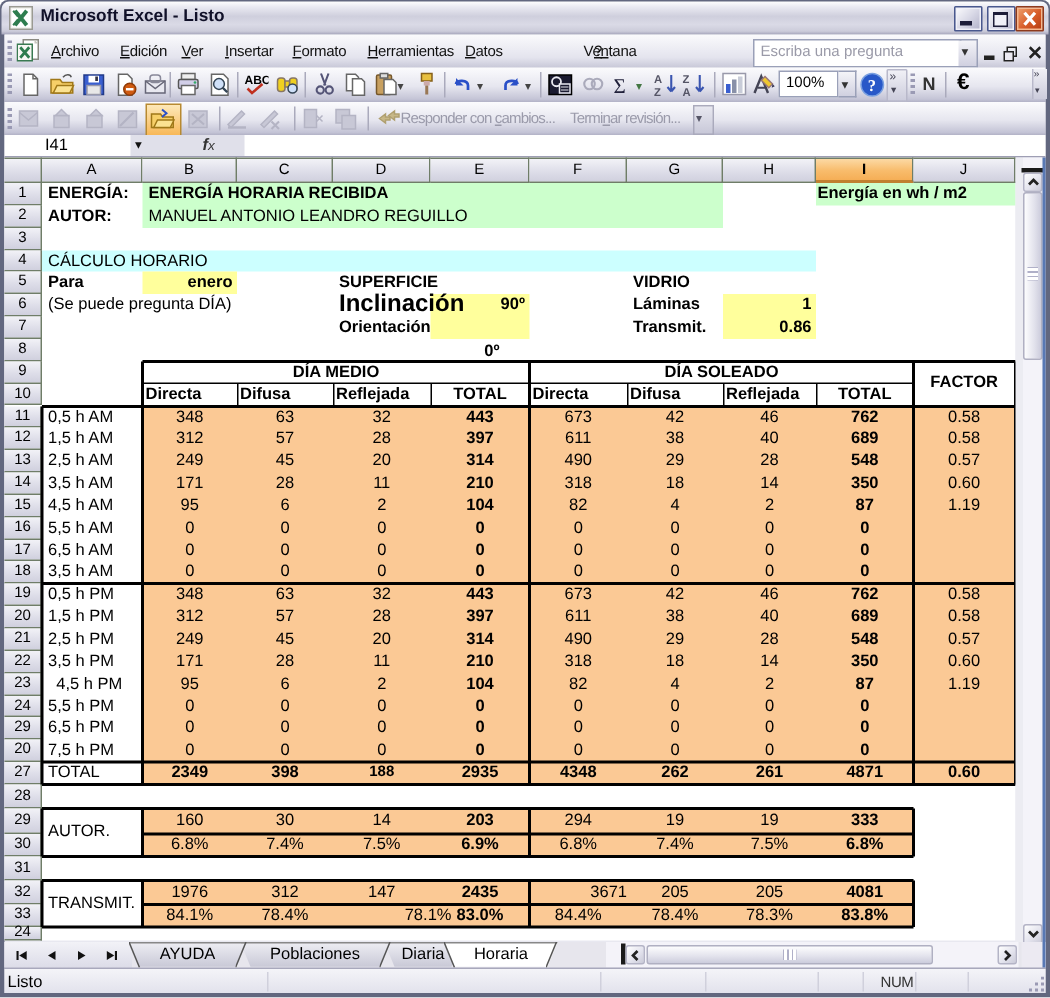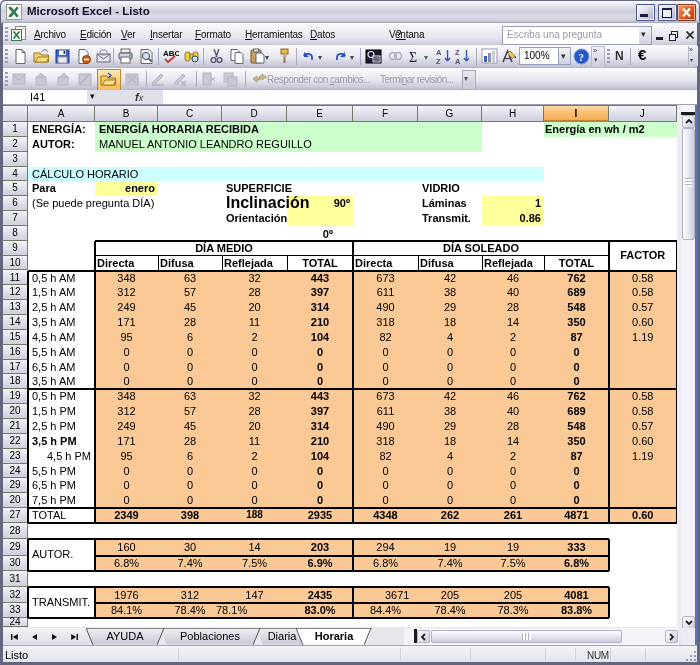--- a/index.html
+++ b/index.html
@@ -437,31 +437,31 @@
 <div class="c" style="left:28px;top:419px;width:67px;height:14.85px;line-height:14.85px;text-align:left;font-size:11px;color:#000;padding-left:4px;box-sizing:border-box;">2,5 h PM</div>
 <div class="c" style="left:95px;top:419px;width:63px;height:14.85px;line-height:14.85px;text-align:center;font-size:11px;color:#000;">249</div>
 <div class="c" style="left:158px;top:419px;width:64px;height:14.85px;line-height:14.85px;text-align:center;font-size:11px;color:#000;">45</div>
 <div class="c" style="left:222px;top:419px;width:65px;height:14.85px;line-height:14.85px;text-align:center;font-size:11px;color:#000;">20</div>
 <div class="c" style="left:287px;top:419px;width:66px;height:14.85px;line-height:14.85px;text-align:center;font-size:11px;color:#000;font-weight:bold;">314</div>
 <div class="c" style="left:353px;top:419px;width:65px;height:14.85px;line-height:14.85px;text-align:center;font-size:11px;color:#000;">490</div>
 <div class="c" style="left:418px;top:419px;width:64px;height:14.85px;line-height:14.85px;text-align:center;font-size:11px;color:#000;">29</div>
 <div class="c" style="left:482px;top:419px;width:62px;height:14.85px;line-height:14.85px;text-align:center;font-size:11px;color:#000;">28</div>
 <div class="c" style="left:544px;top:419px;width:65px;height:14.85px;line-height:14.85px;text-align:center;font-size:11px;color:#000;font-weight:bold;">548</div>
 <div class="c" style="left:609px;top:419px;width:67.5px;height:14.85px;line-height:14.85px;text-align:center;font-size:11px;color:#000;">0.57</div>
-<div class="c" style="left:28px;top:433.85px;width:67px;height:14.85px;line-height:14.85px;text-align:left;font-size:11px;color:#000;padding-left:4px;box-sizing:border-box;font-weight:bold;">3,5 h PM</div>
+<div class="c" style="left:28px;top:433.85px;width:67px;height:14.85px;line-height:14.85px;text-align:left;font-size:11px;color:#000;padding-left:4px;box-sizing:border-box;">3,5 h PM</div>
 <div class="c" style="left:95px;top:433.85px;width:63px;height:14.85px;line-height:14.85px;text-align:center;font-size:11px;color:#000;">171</div>
 <div class="c" style="left:158px;top:433.85px;width:64px;height:14.85px;line-height:14.85px;text-align:center;font-size:11px;color:#000;">28</div>
 <div class="c" style="left:222px;top:433.85px;width:65px;height:14.85px;line-height:14.85px;text-align:center;font-size:11px;color:#000;">11</div>
 <div class="c" style="left:287px;top:433.85px;width:66px;height:14.85px;line-height:14.85px;text-align:center;font-size:11px;color:#000;font-weight:bold;">210</div>
 <div class="c" style="left:353px;top:433.85px;width:65px;height:14.85px;line-height:14.85px;text-align:center;font-size:11px;color:#000;">318</div>
 <div class="c" style="left:418px;top:433.85px;width:64px;height:14.85px;line-height:14.85px;text-align:center;font-size:11px;color:#000;">18</div>
 <div class="c" style="left:482px;top:433.85px;width:62px;height:14.85px;line-height:14.85px;text-align:center;font-size:11px;color:#000;">14</div>
 <div class="c" style="left:544px;top:433.85px;width:65px;height:14.85px;line-height:14.85px;text-align:center;font-size:11px;color:#000;font-weight:bold;">350</div>
 <div class="c" style="left:609px;top:433.85px;width:67.5px;height:14.85px;line-height:14.85px;text-align:center;font-size:11px;color:#000;">0.60</div>
-<div class="c" style="left:24px;top:448.7px;width:67px;height:14.85px;line-height:14.85px;text-align:right;font-size:11px;color:#000;padding-left:4px;box-sizing:border-box;">4,5 h PM</div>
+<div class="c" style="left:24px;top:448.7px;width:67px;height:14.85px;line-height:14.85px;text-align:center;font-size:11px;color:#000;padding-left:4px;box-sizing:border-box;">4,5 h PM</div>
 <div class="c" style="left:95px;top:448.7px;width:63px;height:14.85px;line-height:14.85px;text-align:center;font-size:11px;color:#000;">95</div>
 <div class="c" style="left:158px;top:448.7px;width:64px;height:14.85px;line-height:14.85px;text-align:center;font-size:11px;color:#000;">6</div>
 <div class="c" style="left:222px;top:448.7px;width:65px;height:14.85px;line-height:14.85px;text-align:center;font-size:11px;color:#000;">2</div>
 <div class="c" style="left:287px;top:448.7px;width:66px;height:14.85px;line-height:14.85px;text-align:center;font-size:11px;color:#000;font-weight:bold;">104</div>
 <div class="c" style="left:353px;top:448.7px;width:65px;height:14.85px;line-height:14.85px;text-align:center;font-size:11px;color:#000;">82</div>
 <div class="c" style="left:418px;top:448.7px;width:64px;height:14.85px;line-height:14.85px;text-align:center;font-size:11px;color:#000;">4</div>
 <div class="c" style="left:482px;top:448.7px;width:62px;height:14.85px;line-height:14.85px;text-align:center;font-size:11px;color:#000;">2</div>
 <div class="c" style="left:544px;top:448.7px;width:65px;height:14.85px;line-height:14.85px;text-align:center;font-size:11px;color:#000;font-weight:bold;">87</div>
 <div class="c" style="left:609px;top:448.7px;width:67.5px;height:14.85px;line-height:14.85px;text-align:center;font-size:11px;color:#000;">1.19</div>
 <div class="c" style="left:28px;top:463.55px;width:67px;height:14.85px;line-height:14.85px;text-align:left;font-size:11px;color:#000;padding-left:4px;box-sizing:border-box;">5,5 h PM</div>
@@ -541,27 +541,27 @@
 <div style="position:absolute;left:28px;top:569.7px;width:581px;height:2px;background:#000"></div>
 <div style="position:absolute;left:27px;top:539.3px;width:2px;height:31.4px;background:#000"></div>
 <div style="position:absolute;left:94px;top:539.3px;width:2px;height:31.4px;background:#000"></div>
 <div style="position:absolute;left:352px;top:539.3px;width:2px;height:31.4px;background:#000"></div>
 <div style="position:absolute;left:608px;top:539.3px;width:2px;height:31.4px;background:#000"></div>
 <div class="c" style="left:28px;top:586.9px;width:67px;height:31.1px;line-height:31.1px;text-align:left;font-size:11px;color:#000;padding-left:4px;box-sizing:border-box;">TRANSMIT.</div>
 <div class="c" style="left:95px;top:586.9px;width:63px;height:16.1px;line-height:16.1px;text-align:center;font-size:11px;color:#000;">1976</div>
 <div class="c" style="left:158px;top:586.9px;width:64px;height:16.1px;line-height:16.1px;text-align:center;font-size:11px;color:#000;">312</div>
 <div class="c" style="left:222px;top:586.9px;width:65px;height:16.1px;line-height:16.1px;text-align:center;font-size:11px;color:#000;">147</div>
 <div class="c" style="left:287px;top:586.9px;width:66px;height:16.1px;line-height:16.1px;text-align:center;font-size:11px;color:#000;font-weight:bold;">2435</div>
-<div class="c" style="left:353px;top:586.9px;width:65px;height:16.1px;line-height:16.1px;text-align:left;font-size:11px;color:#000;padding-left:32px;">3671</div>
+<div class="c" style="left:353px;top:586.9px;width:65px;height:16.1px;line-height:16.1px;text-align:right;font-size:11px;color:#000;">3671</div>
 <div class="c" style="left:418px;top:586.9px;width:64px;height:16.1px;line-height:16.1px;text-align:center;font-size:11px;color:#000;">205</div>
 <div class="c" style="left:482px;top:586.9px;width:62px;height:16.1px;line-height:16.1px;text-align:center;font-size:11px;color:#000;">205</div>
 <div class="c" style="left:544px;top:586.9px;width:65px;height:16.1px;line-height:16.1px;text-align:center;font-size:11px;color:#000;font-weight:bold;">4081</div>
 <div class="c" style="left:95px;top:603px;width:63px;height:15px;line-height:15px;text-align:center;font-size:11px;color:#000;">84.1%</div>
 <div class="c" style="left:158px;top:603px;width:64px;height:15px;line-height:15px;text-align:center;font-size:11px;color:#000;">78.4%</div>
-<div class="c" style="left:216px;top:603px;width:65px;height:15px;line-height:15px;text-align:left;font-size:11px;color:#000;">78.1%</div>
+<div class="c" style="left:236px;top:603px;width:65px;height:15px;line-height:15px;text-align:right;font-size:11px;color:#000;">78.1%</div>
 <div class="c" style="left:287px;top:603px;width:66px;height:15px;line-height:15px;text-align:center;font-size:11px;color:#000;font-weight:bold;">83.0%</div>
 <div class="c" style="left:353px;top:603px;width:65px;height:15px;line-height:15px;text-align:center;font-size:11px;color:#000;">84.4%</div>
 <div class="c" style="left:418px;top:603px;width:64px;height:15px;line-height:15px;text-align:center;font-size:11px;color:#000;">78.4%</div>
 <div class="c" style="left:482px;top:603px;width:62px;height:15px;line-height:15px;text-align:center;font-size:11px;color:#000;">78.3%</div>
 <div class="c" style="left:544px;top:603px;width:65px;height:15px;line-height:15px;text-align:center;font-size:11px;color:#000;font-weight:bold;">83.8%</div>
 <div style="position:absolute;left:28px;top:585.9px;width:581px;height:2px;background:#000"></div>
 <div style="position:absolute;left:95px;top:602px;width:514px;height:2px;background:#000"></div>
 <div style="position:absolute;left:28px;top:617px;width:581px;height:2px;background:#000"></div>
 <div style="position:absolute;left:27px;top:586.9px;width:2px;height:31.1px;background:#000"></div>
 <div style="position:absolute;left:94px;top:586.9px;width:2px;height:31.1px;background:#000"></div>
@@ -596,21 +596,21 @@
     <path d="M8.2 6 L3.2 3 L3.2 9 z" fill="#111"></path>
     <rect x="8.6" y="3" width="1.4" height="6" fill="#111"></rect>
   </svg>
 <div style="position:absolute;left:86px;top:627.5px;width:78px;height:17px;background:linear-gradient(#ececf2,#c8c8d6);clip-path:polygon(0 0,100% 0,calc(100% - 7px) 100%,7px 100%);z-index:2;border-top:1px solid #888;box-sizing:border-box"></div>
 <div class="c" style="left:86px;top:630px;width:78px;text-align:center;font-size:11px;font-weight:normal;z-index:6">AYUDA</div>
 <div style="position:absolute;left:160px;top:627.5px;width:100px;height:17px;background:linear-gradient(#ececf2,#c8c8d6);clip-path:polygon(0 0,100% 0,calc(100% - 7px) 100%,7px 100%);z-index:2;border-top:1px solid #888;box-sizing:border-box"></div>
 <div class="c" style="left:160px;top:630px;width:100px;text-align:center;font-size:11px;font-weight:normal;z-index:6">Poblaciones</div>
 <div style="position:absolute;left:256px;top:627.5px;width:52px;height:17px;background:linear-gradient(#ececf2,#c8c8d6);clip-path:polygon(0 0,100% 0,calc(100% - 7px) 100%,7px 100%);z-index:2;border-top:1px solid #888;box-sizing:border-box"></div>
 <div class="c" style="left:256px;top:630px;width:52px;text-align:center;font-size:11px;font-weight:normal;z-index:6">Diaria</div>
 <div style="position:absolute;left:296px;top:627.5px;width:76px;height:17px;background:#fff;clip-path:polygon(0 0,100% 0,calc(100% - 7px) 100%,7px 100%);z-index:5;border-top:1px solid #888;box-sizing:border-box"></div>
-<div class="c" style="left:296px;top:630px;width:76px;text-align:center;font-size:11px;font-weight:bold;z-index:6">Horaria</div>
+<div class="c" style="left:296px;top:630px;width:76px;text-align:center;font-size:11px;font-weight:normal;z-index:6">Horaria</div>
 <svg style="position:absolute;left:86px;top:627.5px;z-index:7" width="8" height="17" viewBox="0 0 8 17">
     <path d="M0 0 L7 17" stroke="#555" stroke-width="1"></path>
   </svg>
 <svg style="position:absolute;left:157px;top:627.5px;z-index:7" width="8" height="17" viewBox="0 0 8 17">
     <path d="M7 0 L0 17" stroke="#555" stroke-width="1"></path>
   </svg>
 <svg style="position:absolute;left:253px;top:627.5px;z-index:7" width="8" height="17" viewBox="0 0 8 17">
     <path d="M7 0 L0 17" stroke="#555" stroke-width="1"></path>
   </svg>
 <svg style="position:absolute;left:296px;top:627.5px;z-index:7" width="8" height="17" viewBox="0 0 8 17">

